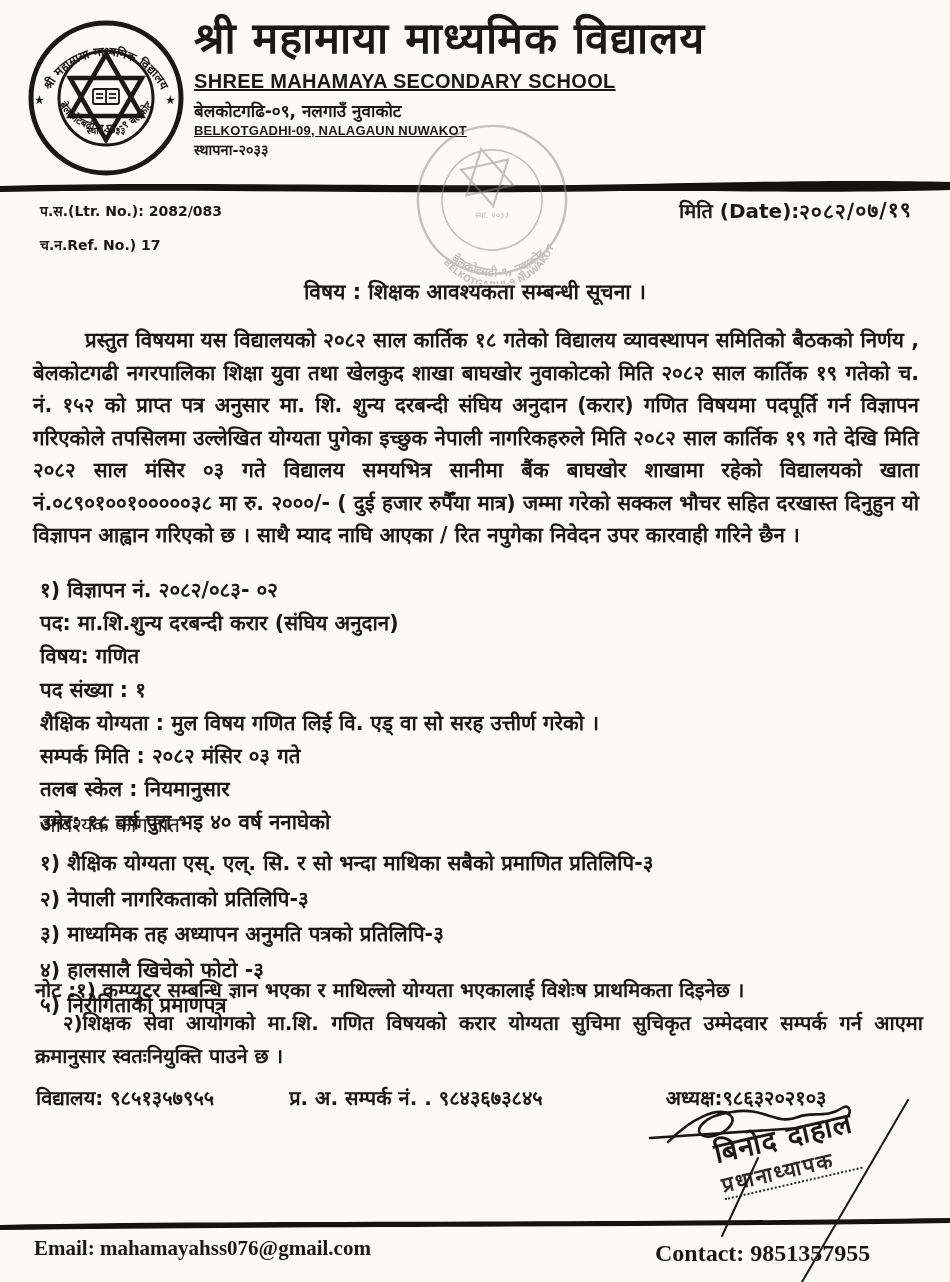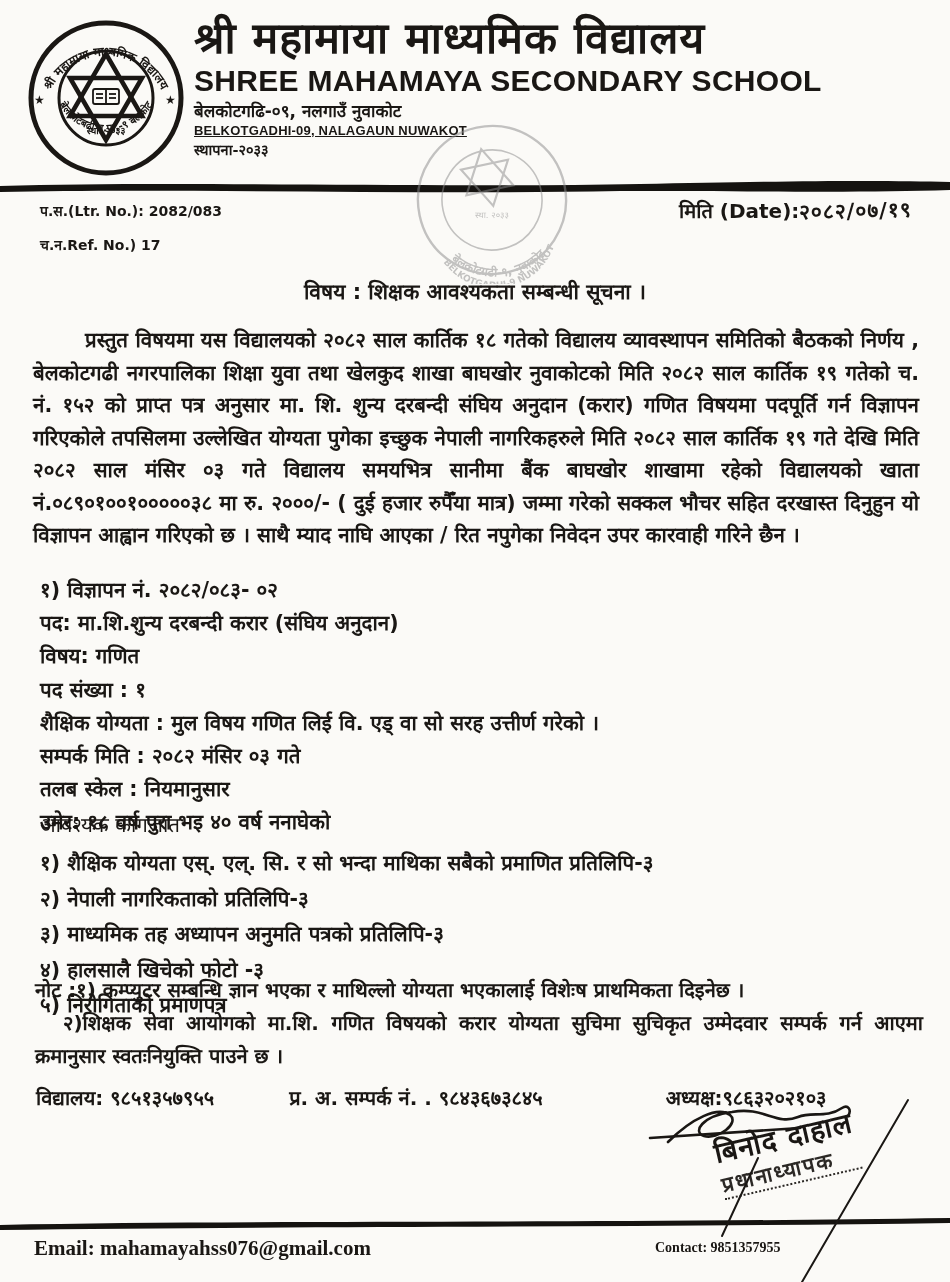--- a/index.html
+++ b/index.html
@@ -7,21 +7,21 @@
     width:950px;height:1282px;position:relative;overflow:hidden;
     background:#fbfaf7;color:#1a1714;
     font-family:"DejaVu Sans", sans-serif;
     -webkit-font-smoothing:antialiased;
   }
   .page{position:absolute;inset:0;}
   
   .logo{position:absolute;left:26px;top:18px;width:160px;height:160px;}
   .header-text{position:absolute;left:194px;top:12px;width:620px;}
   .school-np{font-size:43px;line-height:52px;font-weight:700;letter-spacing:1px;white-space:nowrap;}
-  .school-en{font-size:30px;line-height:34px;font-weight:700;font-family:"Liberation Sans", sans-serif;letter-spacing:.3px;white-space:nowrap;}
+  .school-en{font-size:20px;line-height:34px;font-weight:700;font-family:"Liberation Sans", sans-serif;letter-spacing:.3px;white-space:nowrap;text-decoration:underline;}
   .addr-np{font-size:17px;line-height:22px;font-weight:700;margin-top:2px;}
   .addr-en{font-size:13px;line-height:18px;font-weight:700;font-family:"Liberation Sans", sans-serif;text-decoration:underline;letter-spacing:.2px;}
   .estd{font-size:14.5px;line-height:20px;font-weight:600;}
   .center-stamp{position:absolute;left:392px;top:116px;width:200px;height:168px;opacity:.5;z-index:3;}
   .divider-top{position:absolute;left:0;top:179px;width:950px;height:16px;z-index:2;}
   
   .meta-left{position:absolute;left:40px;top:194px;font-size:14px;font-weight:700;line-height:34px;z-index:4;}
   .meta-right{position:absolute;right:38px;top:196px;font-size:20px;font-weight:700;white-space:nowrap;z-index:4;}
   .date-value{font-weight:600;font-size:21px;display:inline-block;transform:rotate(-1.2deg);letter-spacing:1px;}
   
@@ -40,21 +40,21 @@
   .contacts .c3{margin-left:116px;}
   
   .sig-area{position:absolute;left:640px;top:1086px;width:310px;height:196px;z-index:5;}
   .sig-svg{position:absolute;left:0;top:0;width:310px;height:196px;}
   .stamp-box{position:absolute;left:70px;top:48px;transform:rotate(-13deg);transform-origin:left top;text-align:left;}
   .stamp-name{font-size:28px;font-weight:800;letter-spacing:1px;white-space:nowrap;}
   .stamp-title{font-size:21px;font-weight:800;letter-spacing:2px;white-space:nowrap;border-bottom:2.5px dotted #1a1714;opacity:.92;}
   
   .divider-bottom{position:absolute;left:0;top:1216px;width:950px;height:16px;}
   .footer-email{position:absolute;left:34px;top:1236px;font-size:21px;font-family:"Liberation Serif", serif;font-weight:700;text-align:center;}
-  .footer-contact{position:absolute;left:655px;top:1240px;font-size:14px;font-family:"Liberation Serif", serif;font-weight:700;}
+  .footer-contact{position:absolute;left:655px;top:1240px;font-size:24px;font-family:"Liberation Serif", serif;font-weight:700;}
   svg text{font-family:"DejaVu Sans", sans-serif;}
 </style>
 </head>
 <body>
 
 <div class="page">
 
   <svg class="logo" viewBox="0 0 160 160">
     <defs>
       <path id="arcTop" d="M 20,84 A 62,62 0 0 1 140,84"></path>

